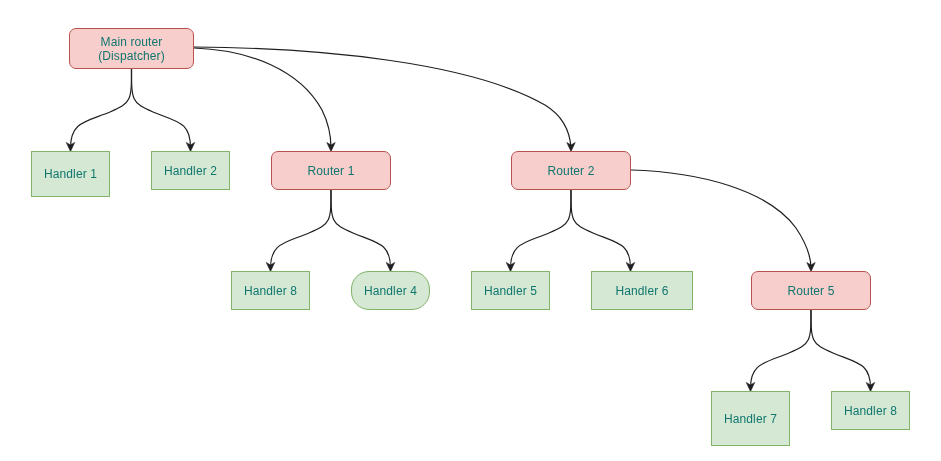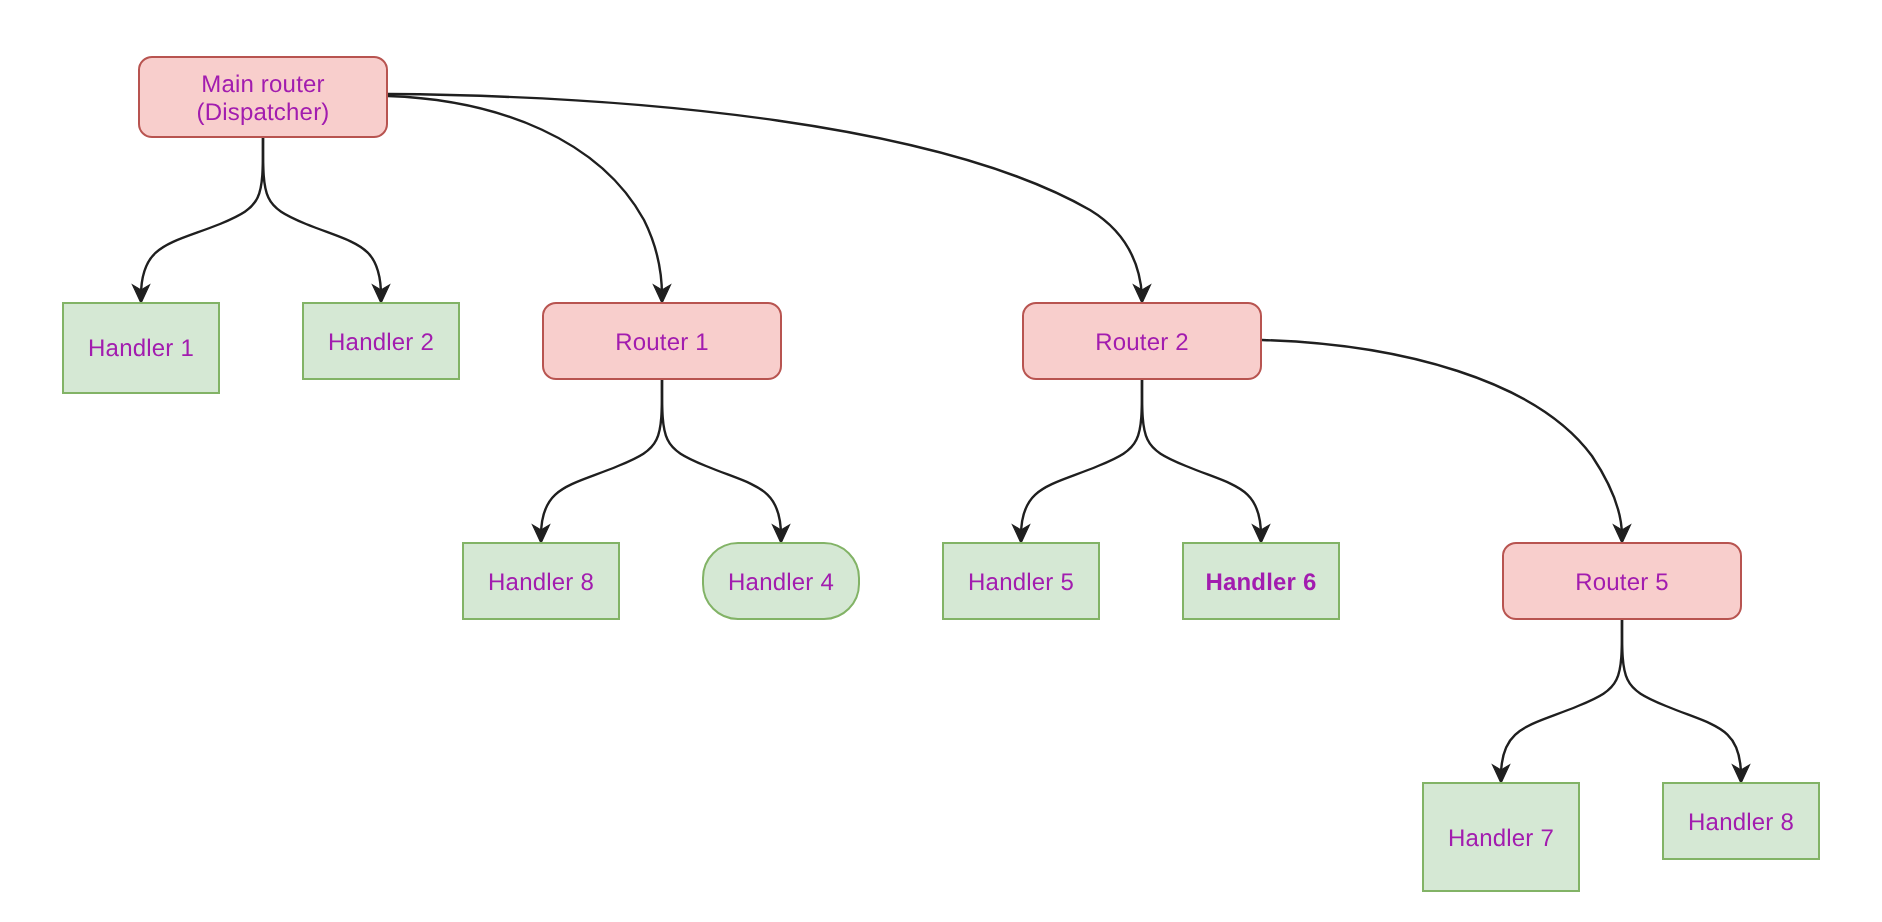--- a/index.html
+++ b/index.html
@@ -29,21 +29,21 @@
   }
   .node {
     position: absolute;
     box-sizing: border-box;
     display: flex;
     align-items: center;
     justify-content: center;
     text-align: center;
     font-size: 12px;
     line-height: 14px;
-    color: #a21caf;
+    color: #0f766e;
     letter-spacing: 0.1px;
     white-space: pre-line;
   }
   .node-router {
     background: #f8cecc;
     border: 1px solid #b85450;
     border-radius: 7px;
   }
   .node-handler {
     background: #d5e8d4;
@@ -94,18 +94,18 @@
   <div id="node-layer">
       <div class="node node-router" style="left: 69px; top: 28px; width: 125px; height: 41px;">Main router
 (Dispatcher)</div>
       <div class="node node-handler" style="left: 31px; top: 151px; width: 79px; height: 46px;">Handler 1</div>
       <div class="node node-handler" style="left: 151px; top: 151px; width: 79px; height: 39px;">Handler 2</div>
       <div class="node node-router" style="left: 271px; top: 151px; width: 120px; height: 39px;">Router 1</div>
       <div class="node node-router" style="left: 511px; top: 151px; width: 120px; height: 39px;">Router 2</div>
       <div class="node node-handler" style="left: 231px; top: 271px; width: 79px; height: 39px;">Handler 8</div>
       <div class="node node-handler" style="left: 351px; top: 271px; width: 79px; height: 39px; border-radius: 18px;">Handler 4</div>
       <div class="node node-handler" style="left: 471px; top: 271px; width: 79px; height: 39px;">Handler 5</div>
-      <div class="node node-handler" style="left: 591px; top: 271px; width: 79px; height: 39px; font-weight: bold;">Handler 6</div>
+      <div class="node node-handler" style="left: 591px; top: 271px; width: 102px; height: 39px;">Handler 6</div>
       <div class="node node-router" style="left: 751px; top: 271px; width: 120px; height: 39px;">Router 5</div>
       <div class="node node-handler" style="left: 711px; top: 391px; width: 79px; height: 55px;">Handler 7</div>
       <div class="node node-handler" style="left: 831px; top: 391px; width: 79px; height: 39px;">Handler 8</div>
     </div>
 </div>
 
 </body></html>

